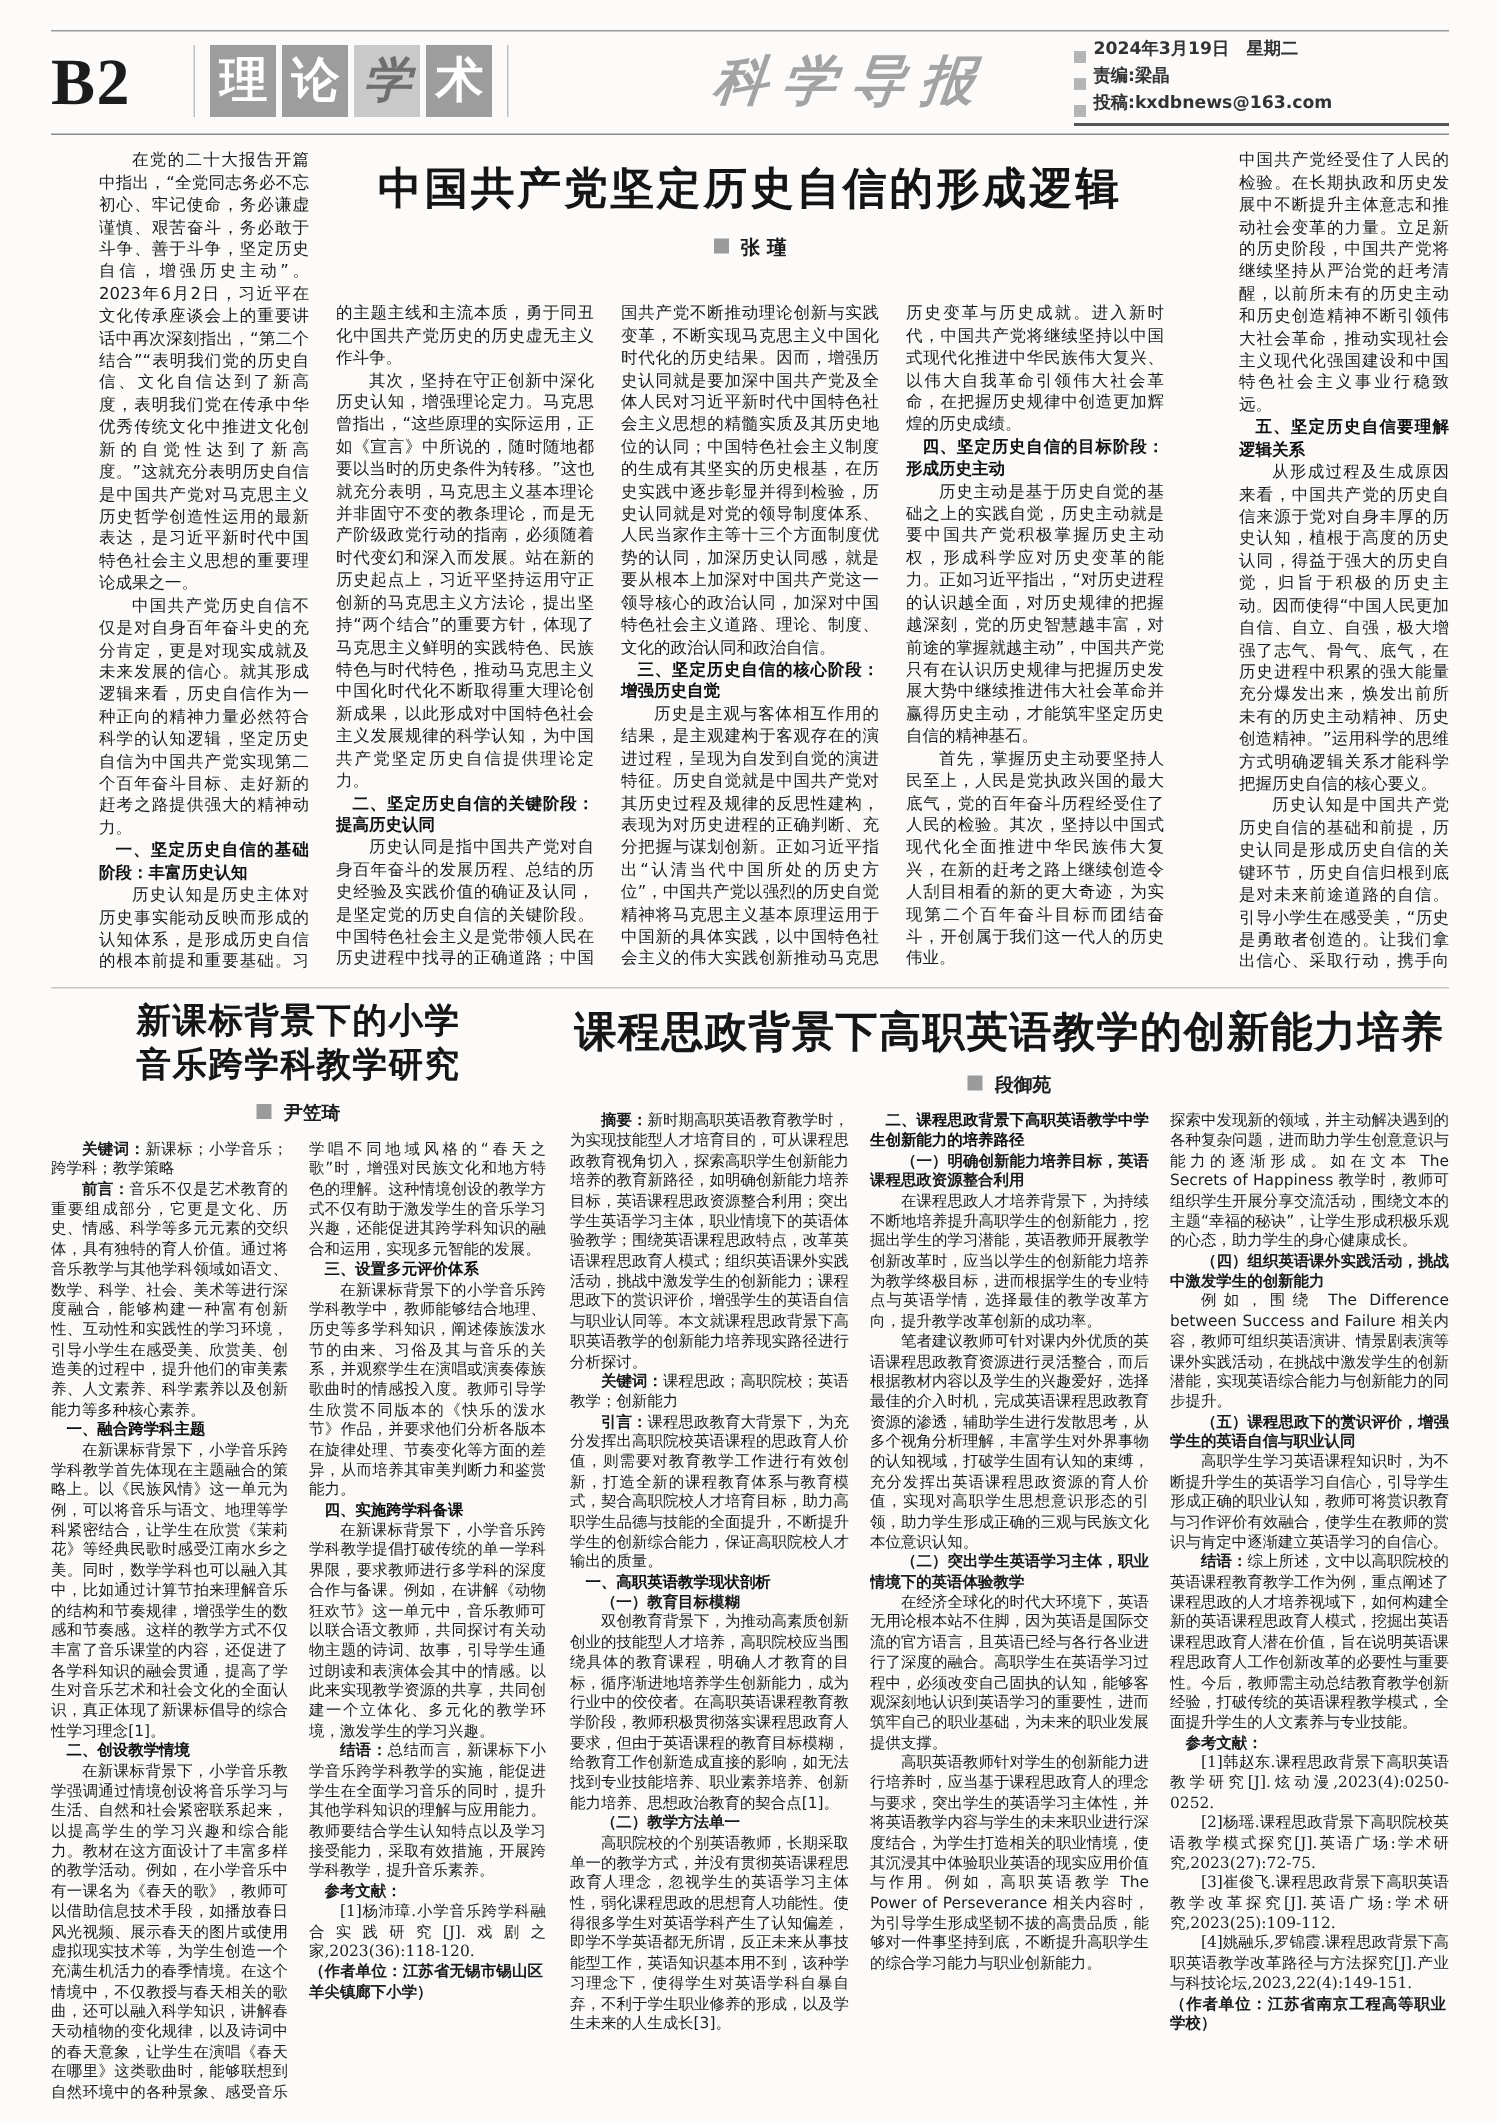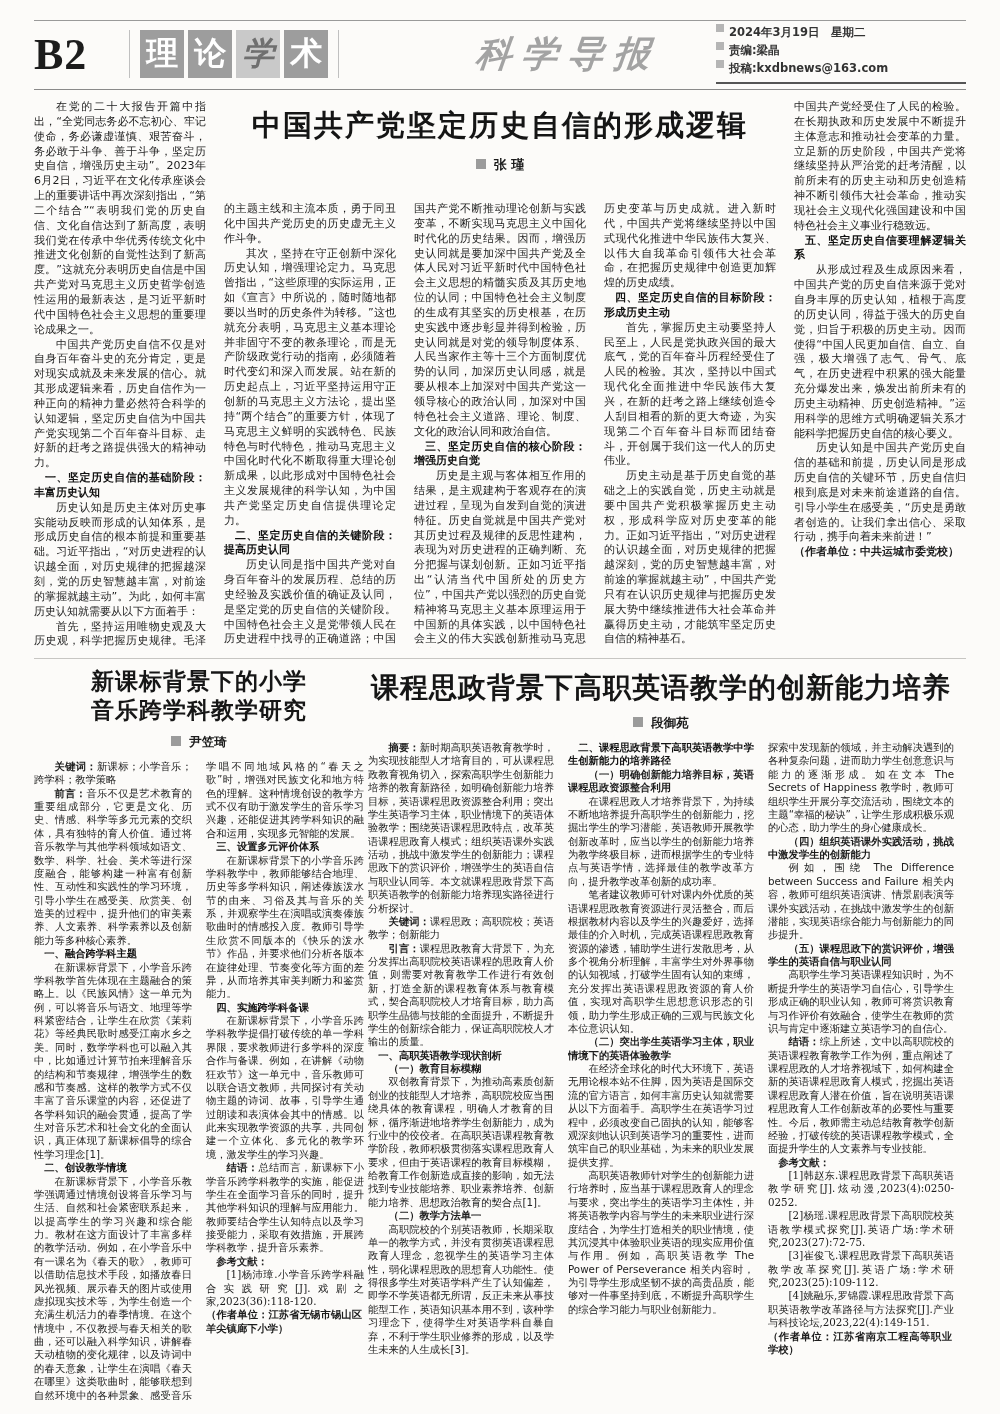--- a/index.html
+++ b/index.html
@@ -17,50 +17,50 @@
     display:flex; align-items:center; padding:5px 0 7px; height:70px;gap:30px; }
   .page-label { font-family:"Liberation Serif","DejaVu Serif",serif; font-size:44px; font-weight:700; letter-spacing:1px; margin-right:12px; }
   .sec-boxes { display:flex; gap:4px; padding:0 10px; border-left:1px solid #c0c0c0; border-right:1px solid #c0c0c0; }
   .sec-box { width:44px; height:48px; background:#9d9d9d; color:#fff; display:flex; align-items:center; justify-content:center;
     font-size:32px; font-weight:700; }
   .sec-box.light { background:#c9c9c9; color:#6f6f6f; font-style:italic; font-family:"DejaVu Serif",serif; }
   .masthead-name { flex:1; text-align:right; padding-right:26px;
     font-family:"DejaVu Serif","Liberation Serif",serif; font-style:italic; font-weight:700;
     font-size:36px; color:#a3a3a3; letter-spacing:10px; transform:skewX(-6deg); white-space:nowrap; }
   .issue-info { width:250px; border-bottom:2px solid #555; padding-bottom:4px; }
-  .issue-info .row { display:flex; align-items:flex-start; font-size:11.5px; font-weight:700; color:#333; line-height:1.55; }
+  .issue-info .row { display:flex; align-items:flex-end; font-size:11.5px; font-weight:700; color:#333; line-height:1.55; }
   .sq { display:inline-block; width:8px; height:8px; background:#b5b5b5; margin-right:5px; flex:0 0 auto; }
 
   
   p { text-align:justify; }
   .t-p, .t-cont, .t-lead { text-indent:2em; }
   .t-cont { text-indent:0; }
   .t-h { font-weight:700; text-indent:1em; color:#111; }
   .t-sub { font-weight:700; text-indent:2em; font-family:"DejaVu Serif",serif; }
   .t-abs, .t-kw, .t-ref { font-family:"DejaVu Serif",serif; text-indent:2em; }
   .t-kw { text-indent:2em; }
   .t-refh { font-weight:700; text-indent:1em; }
   .t-attr { font-weight:700; text-indent:0; padding-right:2px; }
   .plabel { font-weight:700; font-family:"DejaVu Serif",serif; }
 
   
   .main-article { margin-top:10px; }
   .main-grid { display:grid; grid-template-columns:172px 552px 172px; column-gap:18px; height:548px; }
-  .main-col { height:548px; overflow:hidden; font-size:11px; line-height:1.35; }
+  .main-col { height:548px; overflow:hidden; font-size:11px; line-height:1.35;margin-left:32px; }
   .main-mid { height:548px; overflow:hidden; }
   .main-headline { text-align:center; font-size:29px; font-weight:900; letter-spacing:2px; color:#151515; padding-top:6px; }
   .main-byline { text-align:center; font-size:13px; font-weight:700; margin:10px 0 28px; }
   .byline-sq { display:inline-block; width:10px; height:10px; background:#9b9b9b; margin-right:8px; }
   .main-mid-body { height:462px; overflow:hidden; column-count:3; column-gap:18px; column-fill:auto;
     font-size:11px; line-height:1.35; }
 
   .section-divider { border:0; border-top:1px solid #c7c6c3; margin:10px 0 8px; }
 
   
-  .bottom-row { display:flex; gap:4px; }
+  .bottom-row { display:flex; gap:16px; }
   .bottom-left { width:330px; }
   .bottom-right { width:586px; }
   .sub-title { text-align:center; font-weight:900; color:#161616; }
   .bottom-left .sub-title { font-size:23px; line-height:1.28; letter-spacing:1px; }
   .bottom-right .sub-title { font-size:28px; letter-spacing:1px; padding-top:2px; }
   .sub-byline { text-align:center; font-size:12.5px; font-weight:700; margin:8px 0 9px; }
   .cols { display:flex; gap:14px; }
   .col { overflow:hidden; font-size:10.3px; line-height:1.3; }
   .bottom-left .col { width:158px; height:640px; }
   .bottom-right .col { width:186px; height:660px; }
@@ -110,22 +110,22 @@
           <span class="byline-sq"></span><span>张 瑾</span>
         </div>
         <div class="main-mid-body">
             <p class="t-cont">的主题主线和主流本质，勇于同丑化中国共产党历史的历史虚无主义作斗争。</p>
             <p class="t-p">其次，坚持在守正创新中深化历史认知，增强理论定力。马克思曾指出，“这些原理的实际运用，正如《宣言》中所说的，随时随地都要以当时的历史条件为转移。”这也就充分表明，马克思主义基本理论并非固守不变的教条理论，而是无产阶级政党行动的指南，必须随着时代变幻和深入而发展。站在新的历史起点上，习近平坚持运用守正创新的马克思主义方法论，提出坚持“两个结合”的重要方针，体现了马克思主义鲜明的实践特色、民族特色与时代特色，推动马克思主义中国化时代化不断取得重大理论创新成果，以此形成对中国特色社会主义发展规律的科学认知，为中国共产党坚定历史自信提供理论定力。</p>
             <p class="t-h">二、坚定历史自信的关键阶段：提高历史认同</p>
             <p class="t-p">历史认同是指中国共产党对自身百年奋斗的发展历程、总结的历史经验及实践价值的确证及认同，是坚定党的历史自信的关键阶段。中国特色社会主义是党带领人民在历史进程中找寻的正确道路；中国特色社会主义进入新时代以来，中国共产党不断推动理论创新与实践变革，不断实现马克思主义中国化时代化的历史结果。因而，增强历史认同就是要加深中国共产党及全体人民对习近平新时代中国特色社会主义思想的精髓实质及其历史地位的认同；中国特色社会主义制度的生成有其坚实的历史根基，在历史实践中逐步彰显并得到检验，历史认同就是对党的领导制度体系、人民当家作主等十三个方面制度优势的认同，加深历史认同感，就是要从根本上加深对中国共产党这一领导核心的政治认同，加深对中国特色社会主义道路、理论、制度、文化的政治认同和政治自信。</p>
             <p class="t-h">三、坚定历史自信的核心阶段：增强历史自觉</p>
             <p class="t-p">历史是主观与客体相互作用的结果，是主观建构于客观存在的演进过程，呈现为自发到自觉的演进特征。历史自觉就是中国共产党对其历史过程及规律的反思性建构，表现为对历史进程的正确判断、充分把握与谋划创新。正如习近平指出“认清当代中国所处的历史方位”，中国共产党以强烈的历史自觉精神将马克思主义基本原理运用于中国新的具体实践，以中国特色社会主义的伟大实践创新推动马克思主义理论创新，取得一系列伟大的历史变革与历史成就。进入新时代，中国共产党将继续坚持以中国式现代化推进中华民族伟大复兴、以伟大自我革命引领伟大社会革命，在把握历史规律中创造更加辉煌的历史成绩。</p>
             <p class="t-h">四、坚定历史自信的目标阶段：形成历史主动</p>
+            <p class="t-p">历史主动是基于历史自觉的基础之上的实践自觉，历史主动就是要中国共产党积极掌握历史主动权，形成科学应对历史变革的能力。正如习近平指出，“对历史进程的认识越全面，对历史规律的把握越深刻，党的历史智慧越丰富，对前途的掌握就越主动”，中国共产党只有在认识历史规律与把握历史发展大势中继续推进伟大社会革命并赢得历史主动，才能筑牢坚定历史自信的精神基石。</p>
             <p class="t-p">首先，掌握历史主动要坚持人民至上，人民是党执政兴国的最大底气，党的百年奋斗历程经受住了人民的检验。其次，坚持以中国式现代化全面推进中华民族伟大复兴，在新的赶考之路上继续创造令人刮目相看的新的更大奇迹，为实现第二个百年奋斗目标而团结奋斗，开创属于我们这一代人的历史伟业。</p>
-            <p class="t-p">历史主动是基于历史自觉的基础之上的实践自觉，历史主动就是要中国共产党积极掌握历史主动权，形成科学应对历史变革的能力。正如习近平指出，“对历史进程的认识越全面，对历史规律的把握越深刻，党的历史智慧越丰富，对前途的掌握就越主动”，中国共产党只有在认识历史规律与把握历史发展大势中继续推进伟大社会革命并赢得历史主动，才能筑牢坚定历史自信的精神基石。</p>
           </div>
       </div>
       <div class="main-col">
           <p class="t-cont">中国共产党经受住了人民的检验。在长期执政和历史发展中不断提升主体意志和推动社会变革的力量。立足新的历史阶段，中国共产党将继续坚持从严治党的赶考清醒，以前所未有的历史主动和历史创造精神不断引领伟大社会革命，推动实现社会主义现代化强国建设和中国特色社会主义事业行稳致远。</p>
           <p class="t-h">五、坚定历史自信要理解逻辑关系</p>
           <p class="t-p">从形成过程及生成原因来看，中国共产党的历史自信来源于党对自身丰厚的历史认知，植根于高度的历史认同，得益于强大的历史自觉，归旨于积极的历史主动。因而使得“中国人民更加自信、自立、自强，极大增强了志气、骨气、底气，在历史进程中积累的强大能量充分爆发出来，焕发出前所未有的历史主动精神、历史创造精神。”运用科学的思维方式明确逻辑关系才能科学把握历史自信的核心要义。</p>
           <p class="t-p">历史认知是中国共产党历史自信的基础和前提，历史认同是形成历史自信的关键环节，历史自信归根到底是对未来前途道路的自信。引导小学生在感受美，“历史是勇敢者创造的。让我们拿出信心、采取行动，携手向着未来前进！”</p>
           <p class="t-attr">（作者单位：中共运城市委党校）</p>
         </div>
     </div>
@@ -180,21 +180,21 @@
             <p class="t-p">双创教育背景下，为推动高素质创新创业的技能型人才培养，高职院校应当围绕具体的教育课程，明确人才教育的目标，循序渐进地培养学生创新能力，成为行业中的佼佼者。在高职英语课程教育教学阶段，教师积极贯彻落实课程思政育人要求，但由于英语课程的教育目标模糊，给教育工作创新造成直接的影响，如无法找到专业技能培养、职业素养培养、创新能力培养、思想政治教育的契合点[1]。</p>
             <p class="t-sub">（二）教学方法单一</p>
             <p class="t-p">高职院校的个别英语教师，长期采取单一的教学方式，并没有贯彻英语课程思政育人理念，忽视学生的英语学习主体性，弱化课程思政的思想育人功能性。使得很多学生对英语学科产生了认知偏差，即学不学英语都无所谓，反正未来从事技能型工作，英语知识基本用不到，该种学习理念下，使得学生对英语学科自暴自弃，不利于学生职业修养的形成，以及学生未来的人生成长[3]。</p>
           </div>
         <div class="col">
             <p class="t-h">二、课程思政背景下高职英语教学中学生创新能力的培养路径</p>
             <p class="t-sub">（一）明确创新能力培养目标，英语课程思政资源整合利用</p>
             <p class="t-p">在课程思政人才培养背景下，为持续不断地培养提升高职学生的创新能力，挖掘出学生的学习潜能，英语教师开展教学创新改革时，应当以学生的创新能力培养为教学终极目标，进而根据学生的专业特点与英语学情，选择最佳的教学改革方向，提升教学改革创新的成功率。</p>
             <p class="t-p">笔者建议教师可针对课内外优质的英语课程思政教育资源进行灵活整合，而后根据教材内容以及学生的兴趣爱好，选择最佳的介入时机，完成英语课程思政教育资源的渗透，辅助学生进行发散思考，从多个视角分析理解，丰富学生对外界事物的认知视域，打破学生固有认知的束缚，充分发挥出英语课程思政资源的育人价值，实现对高职学生思想意识形态的引领，助力学生形成正确的三观与民族文化本位意识认知。</p>
             <p class="t-sub">（二）突出学生英语学习主体，职业情境下的英语体验教学</p>
-            <p class="t-p">在经济全球化的时代大环境下，英语无用论根本站不住脚，因为英语是国际交流的官方语言，如何丰富历史认知就需要从以下方面着手。高职学生在英语学习过程中，必须改变自己固执的认知，能够客观深刻地认识到英语学习的重要性，进而筑牢自己的职业基础，为未来的职业发展提供支撑。</p>
+            <p class="t-p">在经济全球化的时代大环境下，英语无用论根本站不住脚，因为英语是国际交流的官方语言，且英语已经与各行各业进行了深度的融合。高职学生在英语学习过程中，必须改变自己固执的认知，能够客观深刻地认识到英语学习的重要性，进而筑牢自己的职业基础，为未来的职业发展提供支撑。</p>
             <p class="t-p">高职英语教师针对学生的创新能力进行培养时，应当基于课程思政育人的理念与要求，突出学生的英语学习主体性，并将英语教学内容与学生的未来职业进行深度结合，为学生打造相关的职业情境，使其沉浸其中体验职业英语的现实应用价值与作用。例如，高职英语教学 The Power of Perseverance 相关内容时，为引导学生形成坚韧不拔的高贵品质，能够对一件事坚持到底，不断提升高职学生的综合学习能力与职业创新能力。</p>
           </div>
         <div class="col">
             <p class="t-cont">探索中发现新的领域，并主动解决遇到的各种复杂问题，进而助力学生创意意识与能力的逐渐形成。如在文本 The Secrets of Happiness 教学时，教师可组织学生开展分享交流活动，围绕文本的主题“幸福的秘诀”，让学生形成积极乐观的心态，助力学生的身心健康成长。</p>
             <p class="t-sub">（四）组织英语课外实践活动，挑战中激发学生的创新能力</p>
             <p class="t-p">例如，围绕 The Difference between Success and Failure 相关内容，教师可组织英语演讲、情景剧表演等课外实践活动，在挑战中激发学生的创新潜能，实现英语综合能力与创新能力的同步提升。</p>
             <p class="t-sub">（五）课程思政下的赏识评价，增强学生的英语自信与职业认同</p>
             <p class="t-p">高职学生学习英语课程知识时，为不断提升学生的英语学习自信心，引导学生形成正确的职业认知，教师可将赏识教育与习作评价有效融合，使学生在教师的赏识与肯定中逐渐建立英语学习的自信心。</p>
             <p class="t-lead"><span class="plabel">结语：</span>综上所述，文中以高职院校的英语课程教育教学工作为例，重点阐述了课程思政的人才培养视域下，如何构建全新的英语课程思政育人模式，挖掘出英语课程思政育人潜在价值，旨在说明英语课程思政育人工作创新改革的必要性与重要性。今后，教师需主动总结教育教学创新经验，打破传统的英语课程教学模式，全面提升学生的人文素养与专业技能。</p>
             <p class="t-refh">参考文献：</p>

